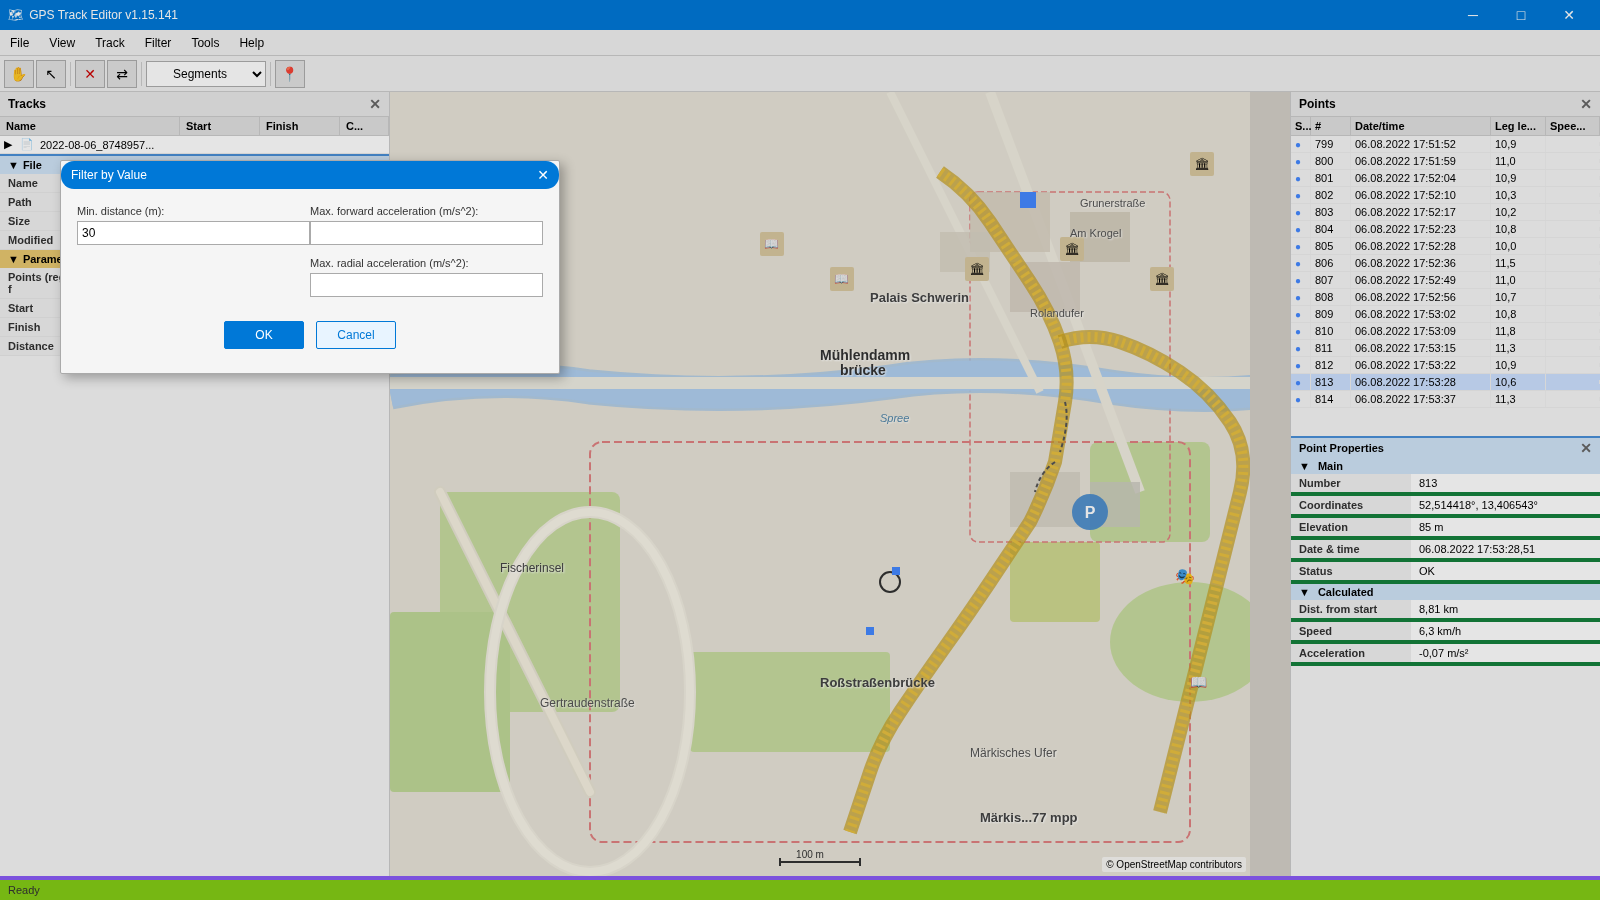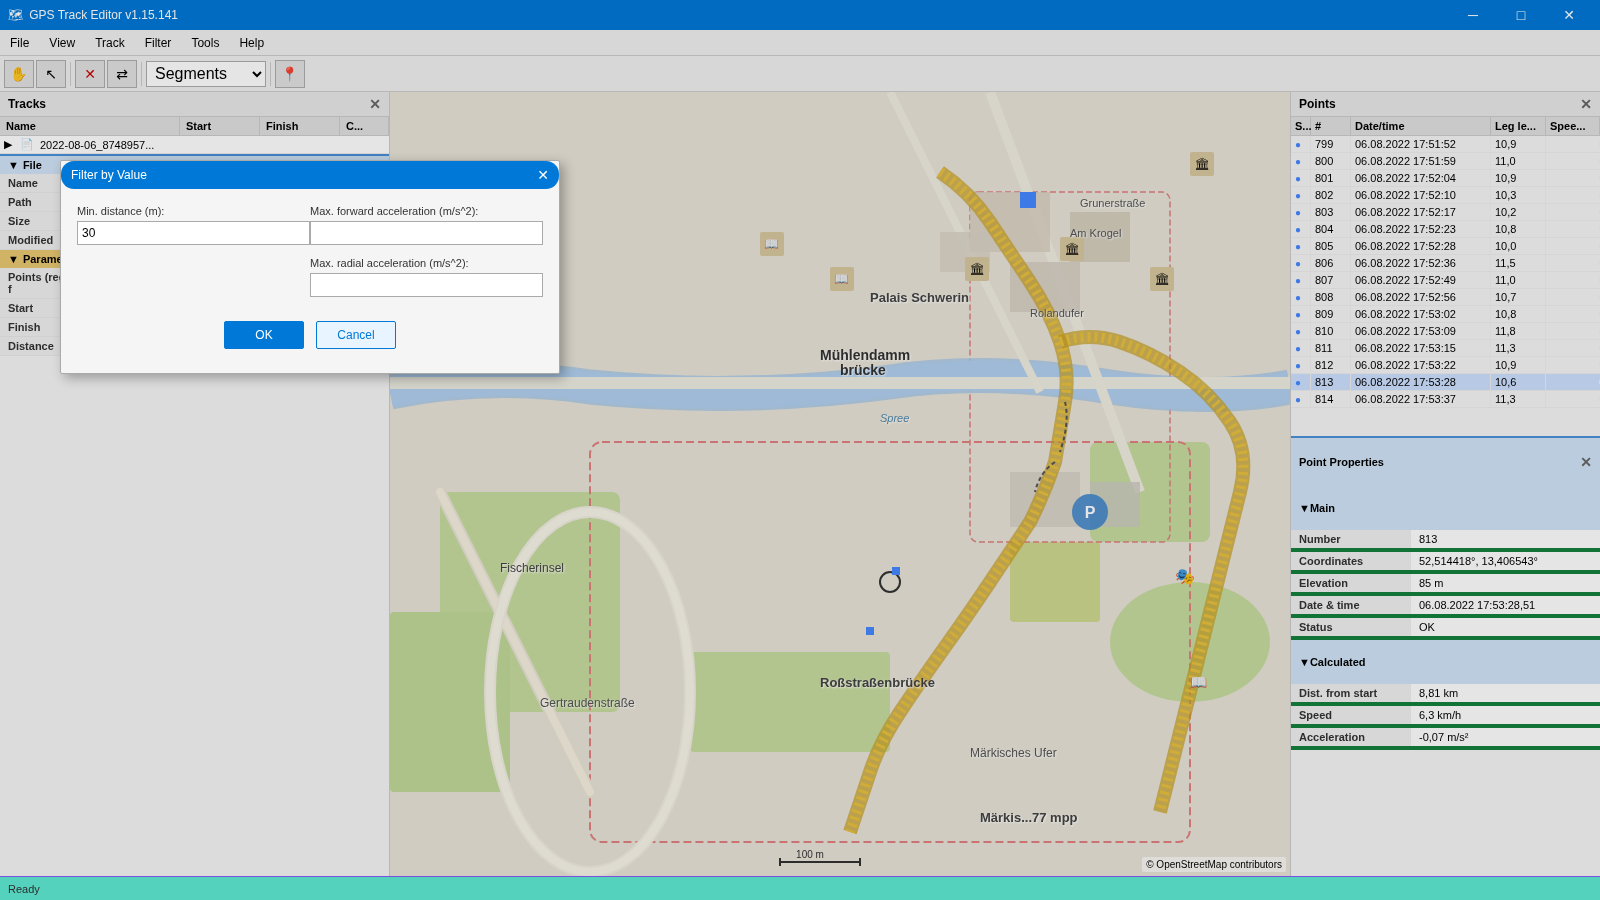--- a/index.html
+++ b/index.html
@@ -67,22 +67,23 @@
       cursor: pointer;
       display: flex; align-items: center; justify-content: center;
       font-size: 14px;
     }
     .tb-separator { width: 1px; height: 24px; background: #ccc; margin: 0 2px; }
     .tb-select {
       height: 26px;
       border: 1px solid #adadad;
       background: white;
       padding: 0 4px;
-      font-size: 16px;
+      font-size: 12px;
       width: 120px;
+      text-align: center;
     }
 
     
     #main-content {
       display: flex;
       height: calc(900px - 30px - 26px - 36px - 24px);
     }
 
     
     #left-panel {
@@ -186,20 +187,21 @@
       position: relative;
     }
 
     
     #points-panel {
       width: 310px;
       background: #f5f5f5;
       border-left: 1px solid #ccc;
       display: flex;
       flex-direction: column;
+      margin-left: 40px;
     }
     .points-columns {
       display: flex;
       background: #e0e0e0;
       border-bottom: 1px solid #ccc;
       font-size: 11px;
       font-weight: bold;
     }
     .pt-col {
       padding: 3px 4px;
@@ -229,25 +231,25 @@
 
     
     #props-panel {
       background: #f5f5f5;
       border-top: 2px solid #4a90d9;
       overflow-y: auto;
       flex: 1;
     }
     .props-section-header {
       background: #d0e4f7;
-      padding: 16px 8px;
+      padding: 2px 8px;
       font-weight: bold;
       font-size: 11px;
       cursor: pointer;
-      display: flex; align-items: center; gap: 0;
+      display: flex; align-items: center; gap: 8px;
     }
     .props-row {
       display: flex;
       border-bottom: 4px solid #15803d;
     }
     .props-label {
       width: 120px;
       padding: 3px 8px;
       font-size: 11px;
       font-weight: bold;
@@ -257,22 +259,22 @@
     .props-value {
       flex: 1;
       padding: 3px 8px;
       font-size: 11px;
       background: white;
     }
 
     
     #status-bar {
       height: 24px;
-      background: #5eead4;
-      border-top: 1px solid #8b5cf6;
+      background: #84cc16;
+      border-top: 4px solid #8b5cf6;
       display: flex;
       align-items: center;
       padding: 0 8px;
       font-size: 11px;
       color: #333;
     }
 
     
     #dialog-overlay {
       position: absolute;

